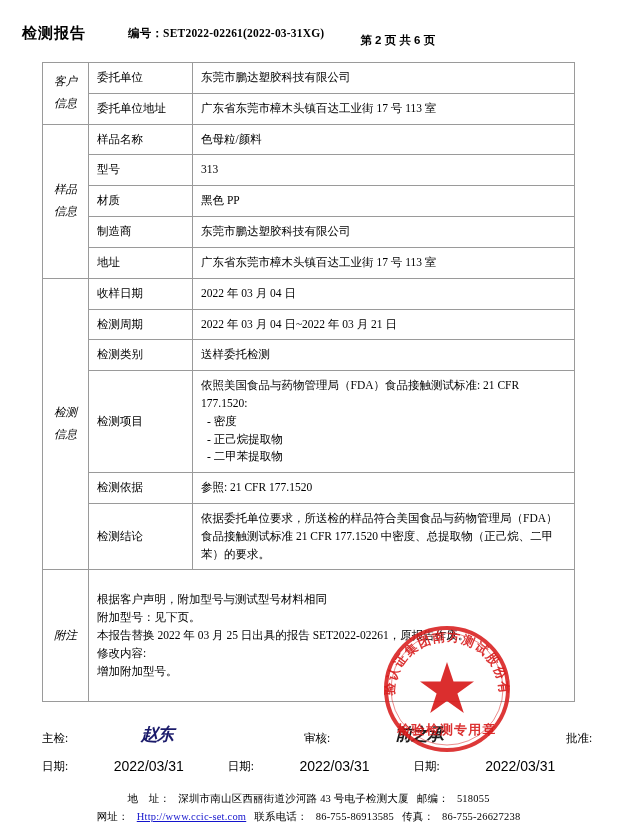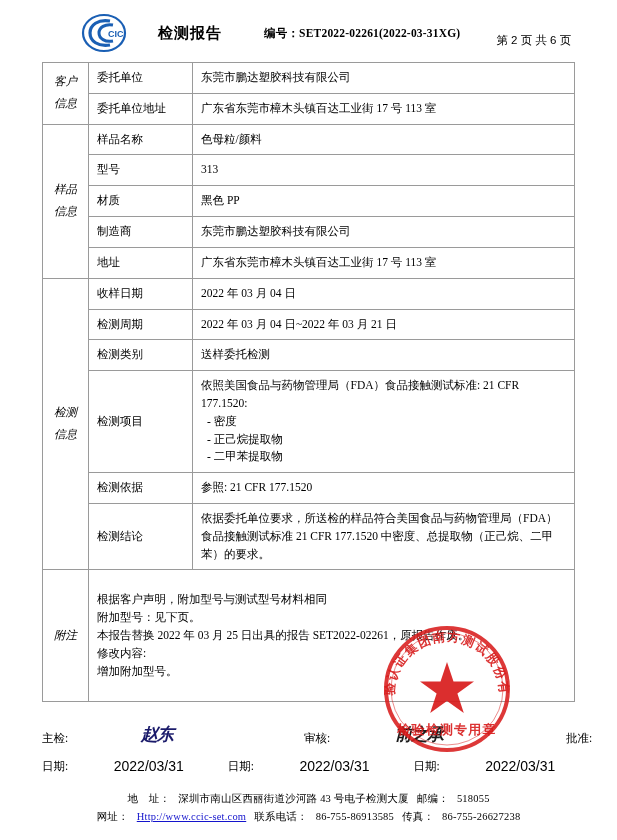--- a/index.html
+++ b/index.html
@@ -47,21 +47,21 @@
     margin-left: 42px;
     font-size: 11.5px;
     font-weight: bold;
     letter-spacing: 0.2px;
     white-space: nowrap;
   }
   .header-no .lbl { font-family: "Liberation Sans", sans-serif; }
   .header-page {
     margin-left: 36px;
     font-size: 11.5px;
-    font-weight: normal;
+    font-weight: bold;
     white-space: nowrap;
     font-family: "Liberation Sans", sans-serif;
     margin-top: 14px;
   }
 
   
   table.doc {
     border-collapse: collapse;
     width: 533px;
     margin: 0 auto;
@@ -190,28 +190,20 @@
     color: #1414cc;
     text-decoration: underline;
   }
 </style>
 </head>
 <body>
 
 <div class="page">
 
   <div class="header">
-    <div class="logo">
-      <svg width="46" height="40" viewBox="0 0 46 40">
-        <ellipse cx="23" cy="20" rx="21" ry="18" fill="none" stroke="#1a5fb4" stroke-width="2.2"></ellipse>
-        <path d="M29 8 C 17 6, 9 12, 9 20 C 9 28, 17 34, 29 32" fill="none" stroke="#1a5fb4" stroke-width="3.2"></path>
-        <path d="M32 12 C 24 10.5, 18 14.5, 18 20 C 18 25.5, 24 29.5, 32 28" fill="none" stroke="#1a5fb4" stroke-width="3"></path>
-        <text x="27" y="24" font-family="Liberation Sans, sans-serif" font-size="9" font-weight="bold" fill="#1a5fb4">CIC</text>
-      </svg>
-    </div>
     <div class="header-title">检测报告</div>
     <div class="header-no">
       <span class="lbl">编号：</span><span>SET2022-02261(2022-03-31XG)</span>
     </div>
     <div class="header-page">第 2 页 共 6 页</div>
   </div>
 
   <table class="doc">
     <colgroup>
       <col style="width:46px">

